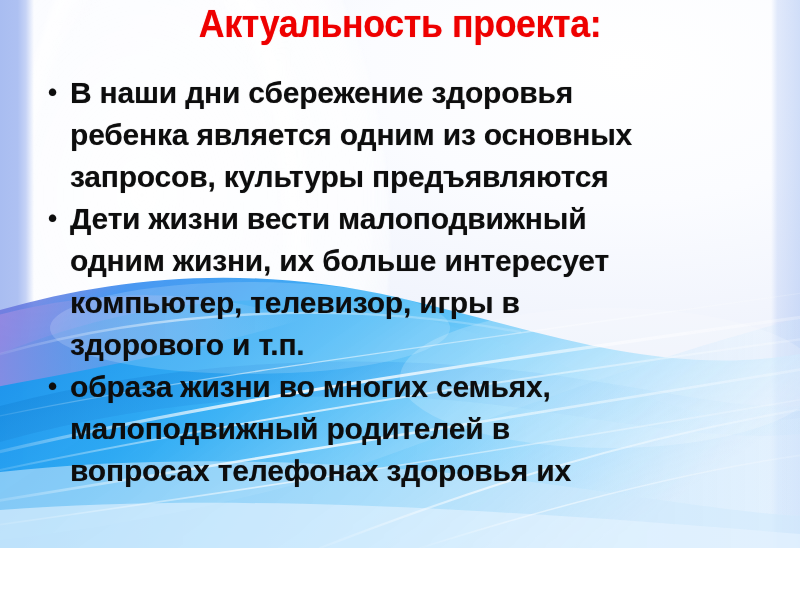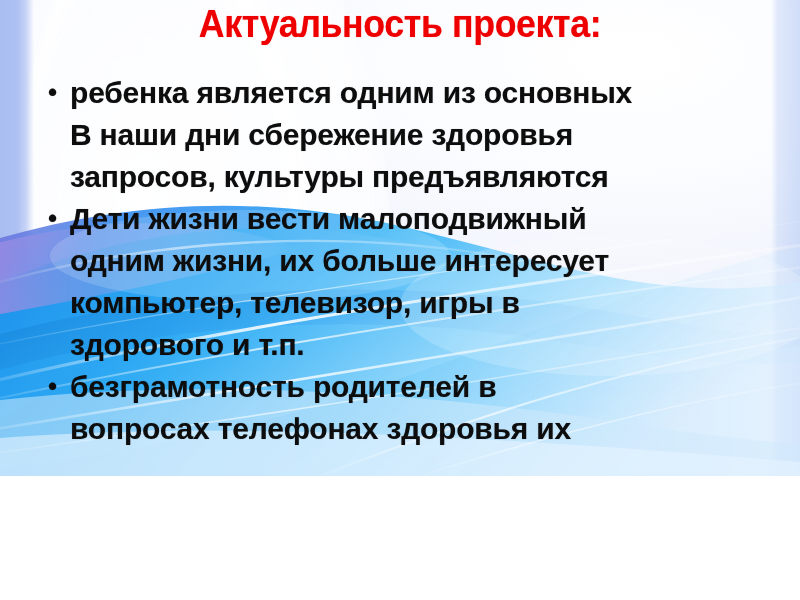--- a/index.html
+++ b/index.html
@@ -8,21 +8,21 @@
     padding: 0;
     background: #ffffff;
   }
   body {
     font-family: "Liberation Sans", "DejaVu Sans", sans-serif;
   }
 
   .slide {
     position: relative;
     width: 800px;
-    height: 476px;
+    height: 548px;
     overflow: hidden;
     background: #bef264;
   }
 
   
   .bg {
     position: absolute;
     inset: 0;
     overflow: hidden;
   }
@@ -238,31 +238,32 @@
         </g>
       </svg>
     </div>
   </div>
 
   <div class="title">Актуальность проекта:</div>
 
   <div class="body">
 
     <div class="bullet">
+      <span class="ln">В наши дни сбережение здоровья</span>
       <span class="ln">ребенка является одним из основных</span>
-      <span class="ln">В наши дни сбережение здоровья</span>
       <span class="ln">запросов, культуры предъявляются</span>
     </div>
 
     <div class="bullet">
       <span class="ln">Дети жизни вести малоподвижный</span>
       <span class="ln">одним жизни, их больше интересует</span>
       <span class="ln">компьютер, телевизор, игры в</span>
       <span class="ln">здорового и т.п.</span>
     </div>
 
     <div class="bullet">
-      <span class="ln">безграмотность родителей в</span>
+      <span class="ln">образа жизни во многих семьях,</span>
+      <span class="ln">малоподвижный родителей в</span>
       <span class="ln">вопросах телефонах здоровья их</span>
     </div>
 
   </div>
 </div>
 
 </body></html>

